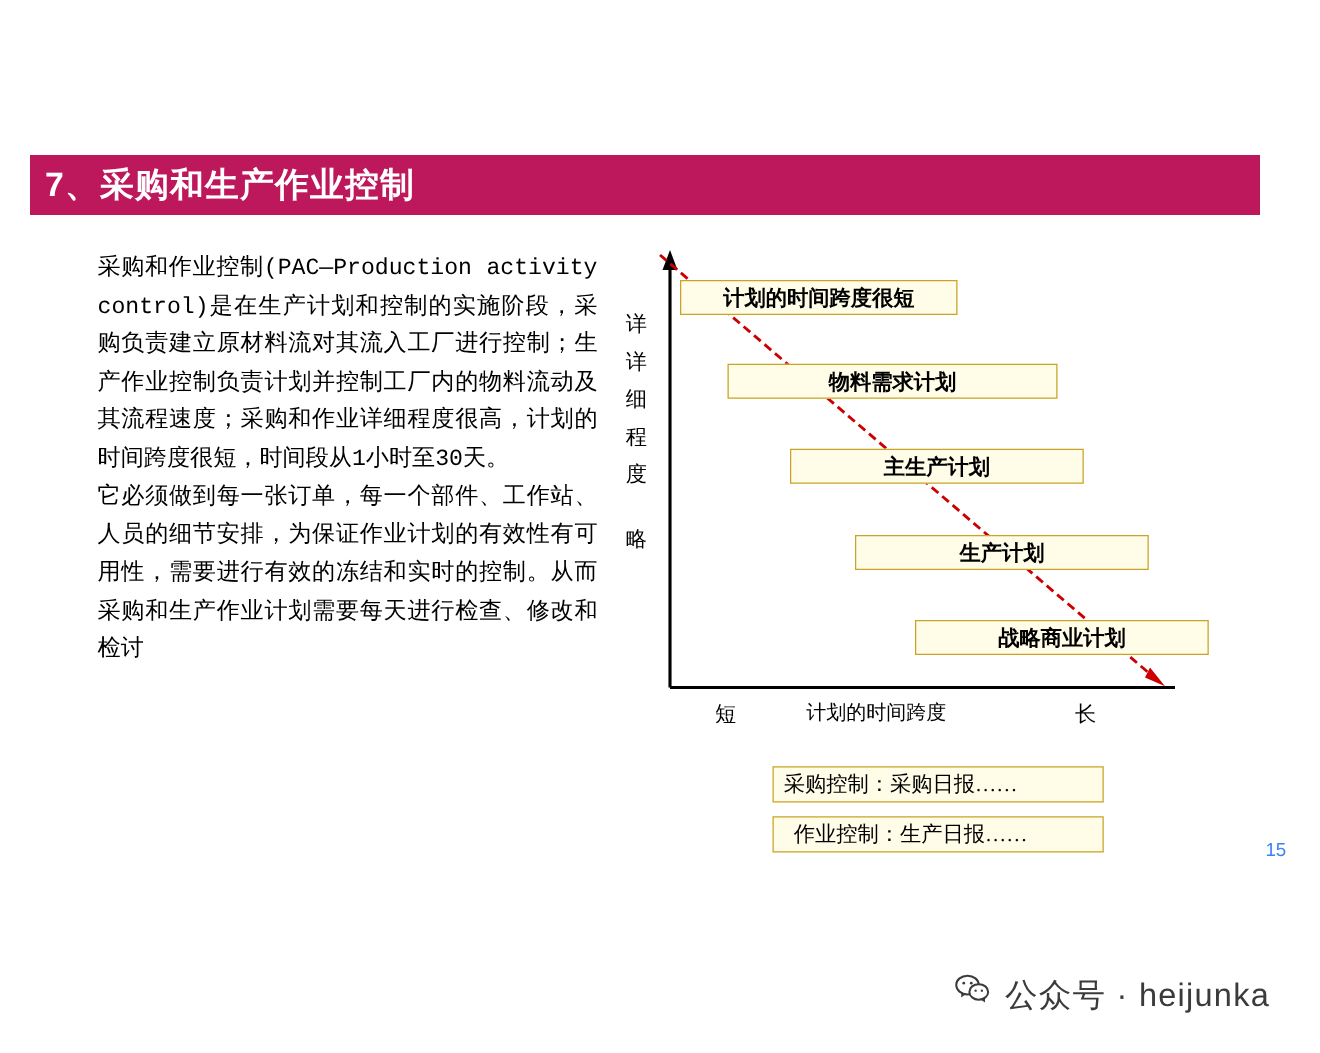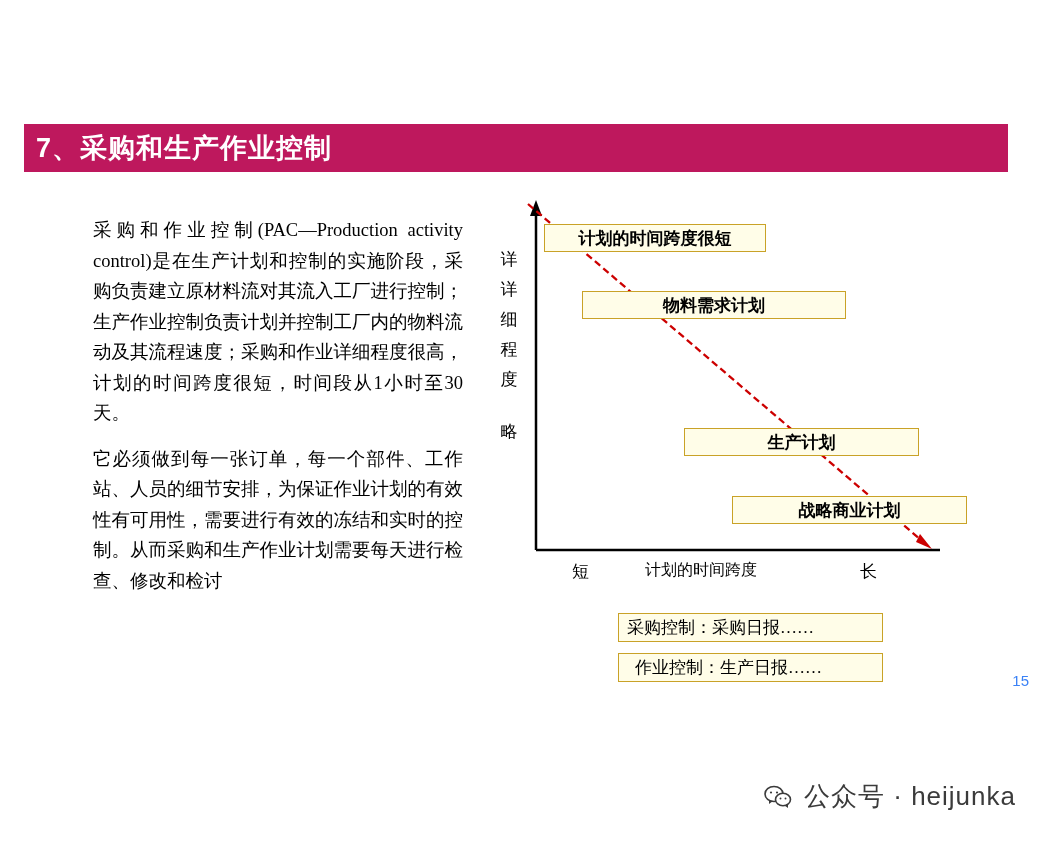--- a/index.html
+++ b/index.html
@@ -42,21 +42,22 @@
     left: 78px;
     top: 200px;
     width: 400px;
     font-family: "Liberation Serif", serif;
     font-size: 18.5px;
     line-height: 30.5px;
     color: #000000;
     text-align: justify;
   }
   #body-text p {
-    margin: 15px;
+    margin: 0;
+    font-family: Liberation Mono, monospace;
   }
 
   
   #diagram {
     position: absolute;
     left: 480px;
     top: 190px;
     width: 540px;
     height: 420px;
   }
@@ -144,21 +145,21 @@
     font-size: 15px;
     color: #3b82f6;
   }
 
   
   #footer {
     position: absolute;
     right: 40px;
     bottom: 28px;
     display: flex;
-    align-items: center;
+    align-items: flex-start;
     gap: 12px;
   }
   #wechat-icon {
     width: 28px;
     height: 24px;
     position: relative;
   }
   #footer-text {
     font-family: "Liberation Sans", sans-serif;
     font-size: 26px;
@@ -197,20 +198,21 @@
     <span>详</span>
     <span>细</span>
     <span>程</span>
     <span>度</span>
     <span style="height:22px"></span>
     <span>略</span>
   </div>
 
   <div class="chart-box" style="left:64px;  top:34px;  width:222px;">计划的时间跨度很短</div>
   <div class="chart-box" style="left:102px; top:101px; width:264px;">物料需求计划</div>
+  <div class="chart-box" style="left:152px; top:169px; width:235px;">主生产计划</div>
   <div class="chart-box" style="left:204px; top:238px; width:235px;">生产计划</div>
   <div class="chart-box" style="left:252px; top:306px; width:235px;">战略商业计划</div>
 
   <div id="x-axis-short">短</div>
   <div id="x-axis-title">计划的时间跨度</div>
   <div id="x-axis-long">长</div>
 
   <div class="note-box" style="left:138px; top:423px;">采购控制：采购日报……</div>
   <div class="note-box" style="left:138px; top:463px;padding-left:16px;">作业控制：生产日报……</div>
 </div>

